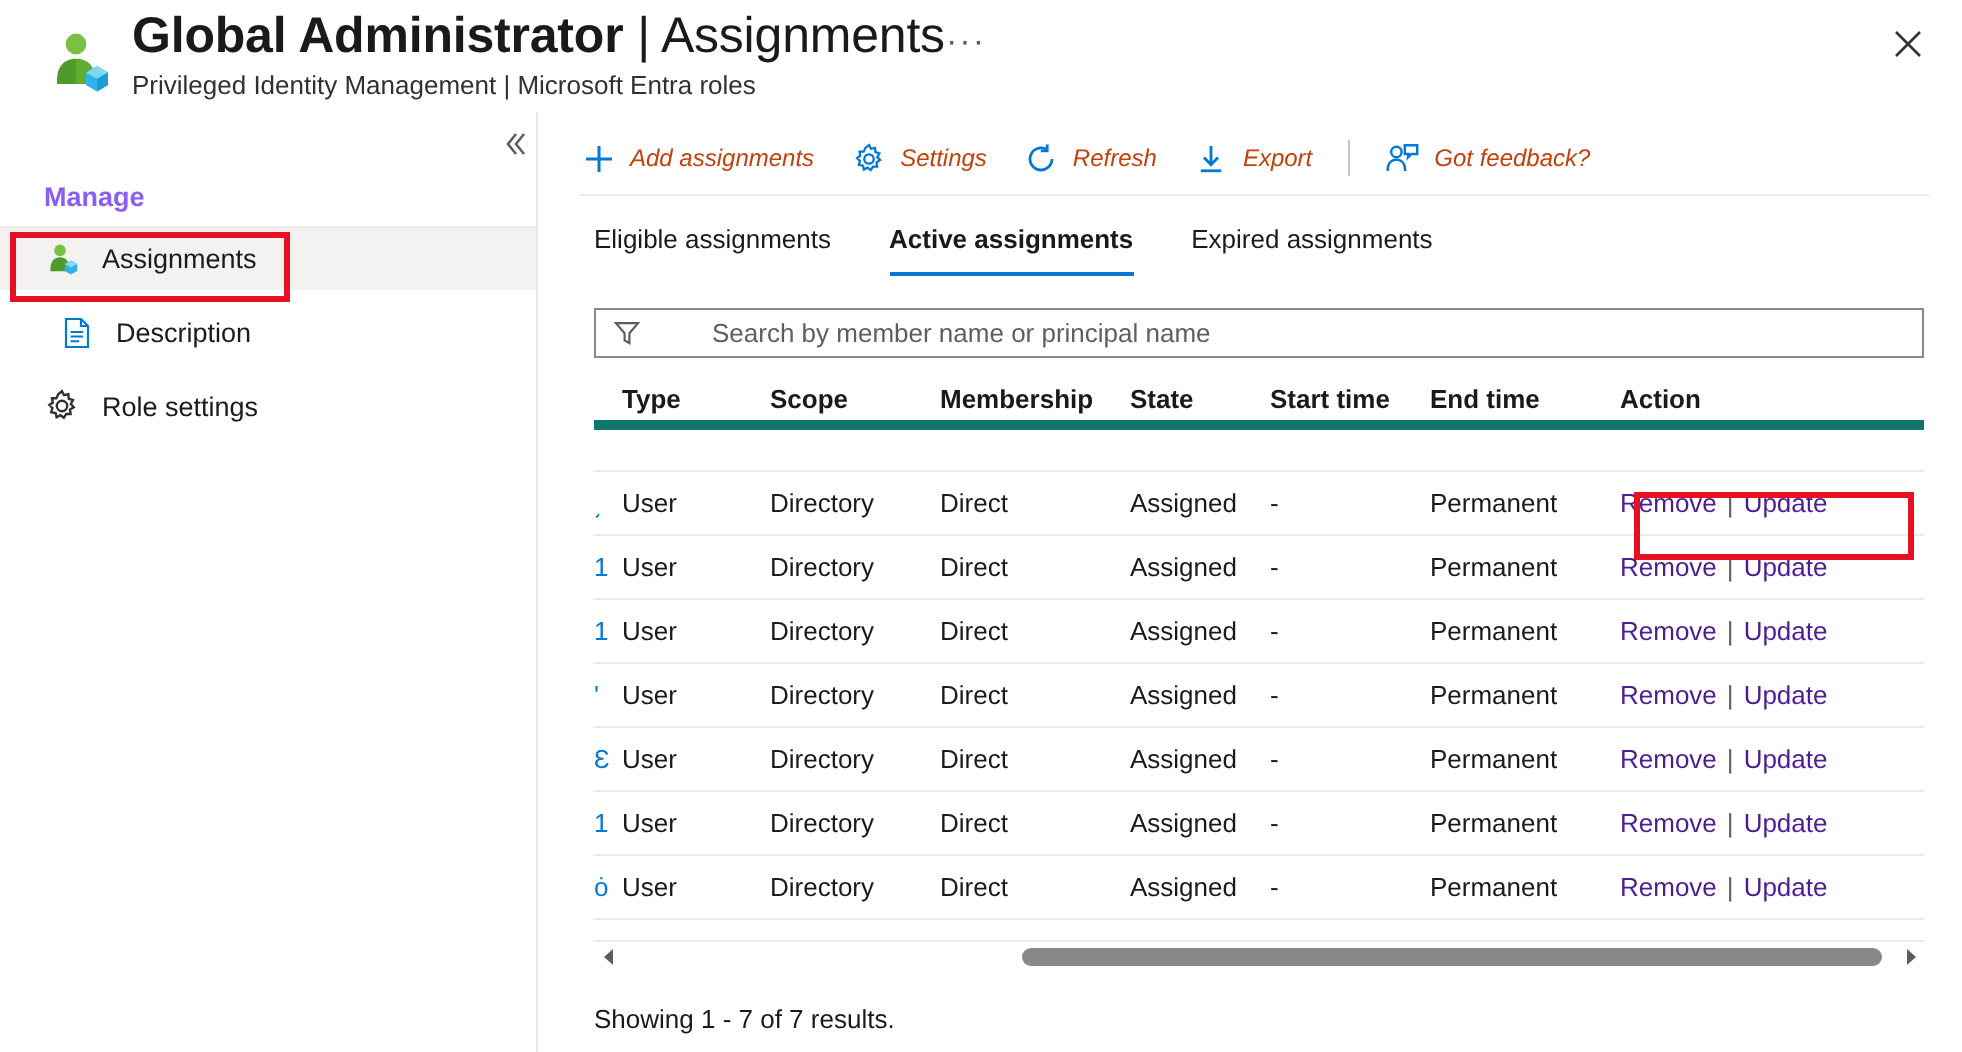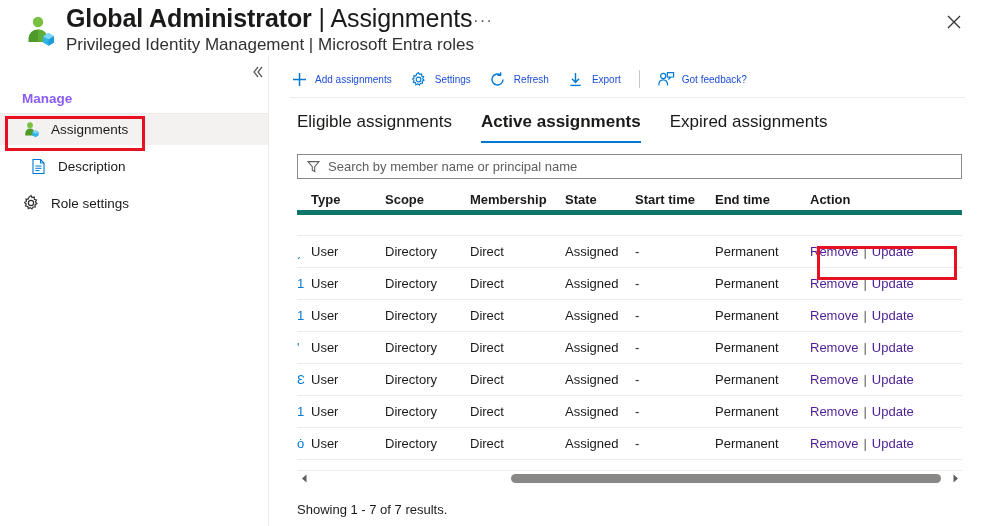--- a/index.html
+++ b/index.html
@@ -14,21 +14,21 @@
   .page { position: relative; width: 981px; height: 526px; background: #fff; }
 
   
   .header { position: absolute; left: 8px; top: 0; width: 981px; height: 56px; padding-left: 11px; }
   .hdr-icon { position: absolute; left: 14px; top: 12px; width: 38px; height: 38px; }
   .hdr-title { position: absolute; left: 58px; top: 2px; font-size: 25px; line-height: 32px;
                white-space: nowrap; letter-spacing: -0.1px; }
   .hdr-title .strong { font-weight: bold; color: #1b1a19; }
   .hdr-title .sep { font-weight: normal; color: #1b1a19; }
   .hdr-title .light { font-weight: normal; color: #1b1a19; }
-  .hdr-sub { position: absolute; left: 58px; top: 35px; font-size: 17px; color: #323130;
+  .hdr-sub { position: absolute; left: 58px; top: 35px; font-size: 13px; color: #323130;
              white-space: nowrap; }
   .hdr-ellipsis { position: absolute; left: 463px; top: 10px; width: 24px; height: 22px;
                   color: #605e5c; font-size: 17px; line-height: 22px; text-align: center;
                   letter-spacing: 1px; cursor: pointer; }
   .hdr-close { position: absolute; left: 932px; top: 8px; width: 28px; height: 28px;
                cursor: pointer; }
 
   
   .sidebar { position: absolute; left: 0; top: 56px; width: 269px; height: 470px;
              background: #fff; border-right: 1px solid #edebe9; }
@@ -46,34 +46,34 @@
   
   .annot { position: absolute; border: 3px solid #e81123; pointer-events: none; }
 
   
   .cmdbar { position: absolute; left: 290px; top: 62px; width: 675px; height: 34px;
             display: flex; align-items: center; }
   .cmd { display: flex; align-items: center; height: 32px; margin-right: 18px;
          cursor: pointer; white-space: nowrap; }
   .cmd .ci { width: 18px; height: 18px; margin-right: 7px; display: flex;
              align-items: center; justify-content: center; flex: 0 0 18px; }
-  .cmd .cl { font-size: 10px; color: #1d4ed8; }
+  .cmd .cl { font-size: 12px; color: #c2410c; font-style: italic; }
   .cmd-sep { width: 1px; height: 18px; background: #c8c6c4; margin: 0 17px 0 0; }
   .cmdbar-rule { position: absolute; left: 290px; top: 97px; width: 675px; height: 1px;
                  background: #edebe9; }
 
   
   .tabs { position: absolute; left: 297px; top: 112px; display: flex; align-items: flex-end; }
-  .tab { font-size: 17px; color: #1b1a19; padding: 0 0 9px 0; margin-right: 29px;
+  .tab { font-size: 13px; color: #1b1a19; padding: 0 0 9px 0; margin-right: 29px;
          cursor: pointer; white-space: nowrap; border-bottom: 2px solid transparent; text-align: right; }
   .tab.active { font-weight: bold; border-bottom: 2px solid #0078d4; }
 
   
   .search { position: absolute; left: 297px; top: 154px; width: 665px; height: 25px;
-            border: 1px solid #8a8886; background: #fff; display: flex; align-items: center; }
+            border: 1px solid #8a8886; background: #fff; display: flex; align-items: center; gap: 28px; }
   .search .fi { width: 16px; height: 16px; margin: 0 5px 0 7px; flex: 0 0 16px;
                 display: flex; align-items: center; justify-content: center; }
   .search input { border: 0; outline: 0; flex: 1; height: 21px; font-size: 13px;
                   font-family: "Liberation Sans", sans-serif; color: #323130;
                   background: transparent; }
   .search input::placeholder { color: #605e5c; }
 
   
   .table { position: absolute; left: 297px; top: 188px; width: 665px; }
   .trow { display: flex; align-items: center; height: 32px; font-size: 13px;

